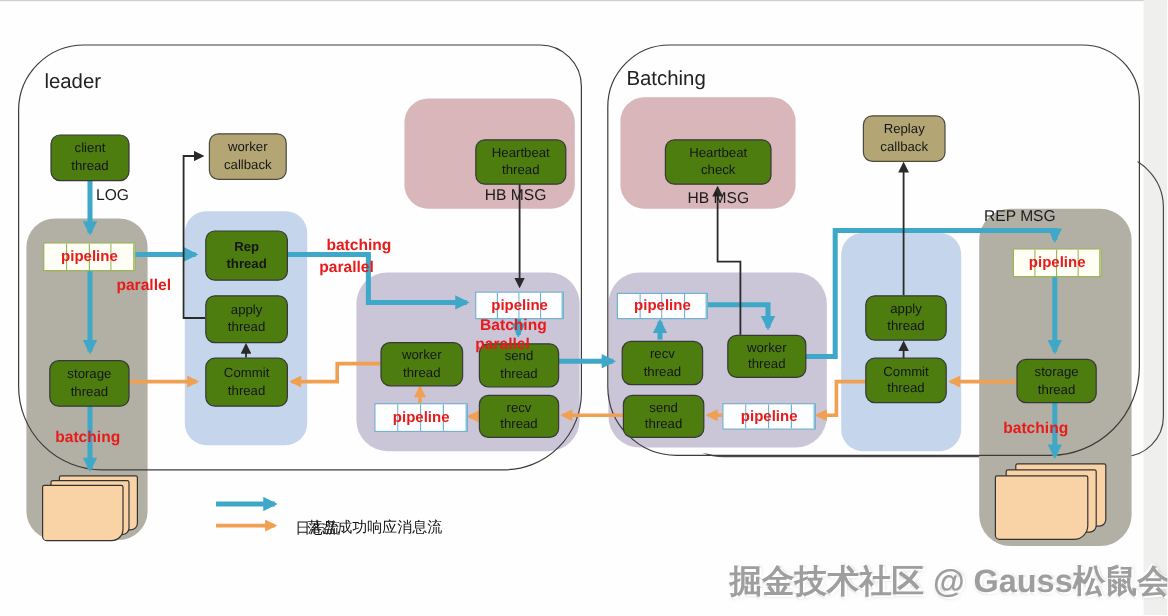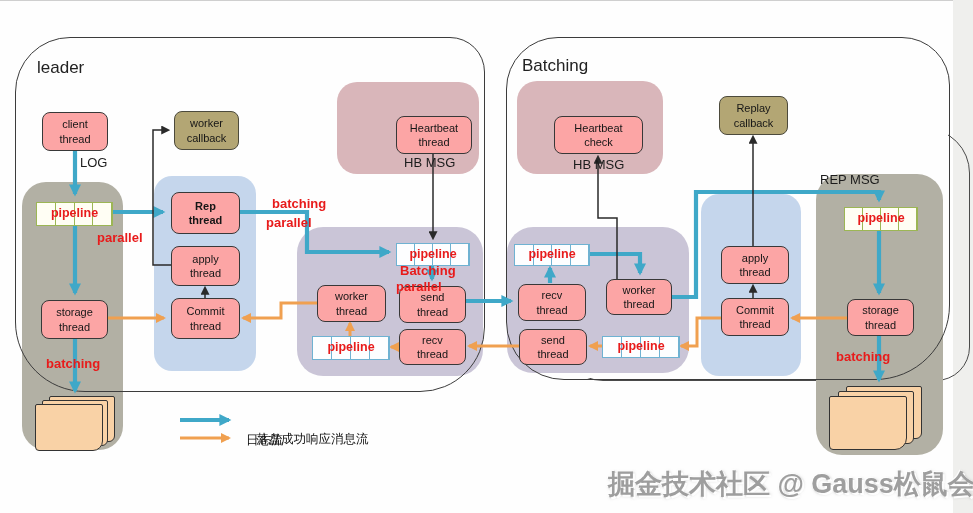--- a/index.html
+++ b/index.html
@@ -16,21 +16,21 @@
   .bluebox{background:#c5d6ec;border-radius:18px;}
   .fill{position:absolute;background:#fefefe;z-index:3;}
   .outline{position:absolute;border:1.6px solid #3c3c3c;background:transparent;z-index:5;}
   .outline2{position:absolute;border:1.5px solid #4a4a4a;background:transparent;z-index:2;}
   
   svg.flows{position:absolute;left:0;top:0;z-index:6;}
   .f-log{stroke:#3fa8c8;stroke-width:4.2;fill:none;}
   .f-disk{stroke:#f0a050;stroke-width:3;fill:none;}
   .f-ctl{stroke:#2a2a2a;stroke-width:1.5;fill:none;}
   
-  .node{position:absolute;z-index:7;background:#fca5a5;border:1.4px solid #383838;border-radius:8px;
+  .node{position:absolute;z-index:7;background:#4d7c0f;border:1.4px solid #383838;border-radius:8px;
         display:flex;align-items:center;justify-content:center;text-align:center;
         font-size:11px;line-height:1.3;color:#161616;white-space:pre-line;}
   .tan{background:#b3a674;border-color:#4c4a3c;}
   
   .pipeline{position:absolute;z-index:7;display:flex;}
   .pipeline i{flex:1;background:#fffef4;}
   .pl-green{border:1.5px solid #9cb654;}
   .pl-green i{border-right:1.3px solid #9cb654;}
   .pl-blue{border:1.4px solid #6fb2d2;}
   .pl-blue i{border-right:1.2px solid #6fb2d2;background:#fdfeff;}

